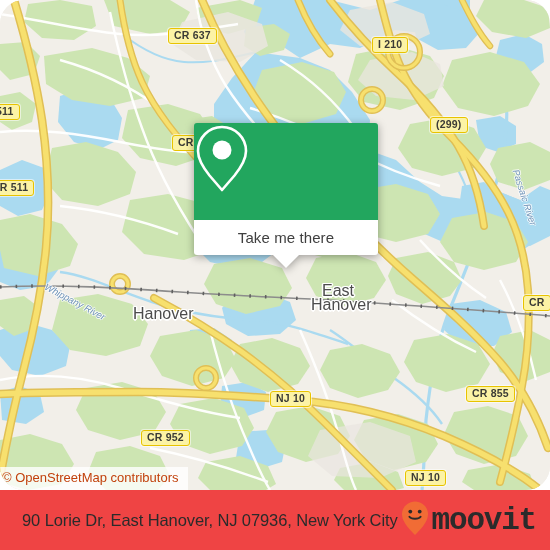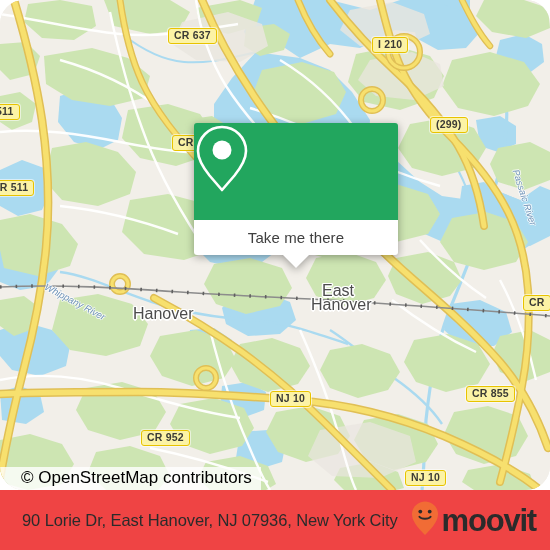--- a/index.html
+++ b/index.html
@@ -56,31 +56,31 @@
     white-space: nowrap;
     text-shadow:
       1px 0 0 rgba(255,255,255,.9), -1px 0 0 rgba(255,255,255,.9),
       0 1px 0 rgba(255,255,255,.9), 0 -1px 0 rgba(255,255,255,.9);
   }
 
   
   #attribution {
     position: absolute; left: 0; bottom: 0;
     background: rgba(255,255,255,.80);
-    color: #000000;
-    font-size: 17px;
+    color: #c2410c;
+    font-size: 13px;
     line-height: 14px;
-    padding: 4px 9px 5px 21px;
+    padding: 4px 9px 5px 2px;
   }
 
   
   #popup {
     position: absolute;
     left: 194px; top: 123px;
-    width: 204px;
+    width: 184px;
     filter: drop-shadow(0 2px 4px rgba(0,0,0,.35));
   }
   #popup-head {
     height: 97px;
     background: #22a65e;
     border-radius: 3px 3px 0 0;
     display: flex; align-items: center; justify-content: center;
   }
   #popup-foot {
     height: 35px;
@@ -119,20 +119,21 @@
     letter-spacing: -.1px;
     white-space: nowrap;
   }
   #brand { display: flex; align-items: center; gap: 2px; }
   #brand-wordmark {
     color: #2b2b2b;
     font-size: 31px;
     font-weight: bold;
     letter-spacing: -1.2px;
     line-height: 31px;
+    font-family: Liberation Mono, monospace;
   }
 </style>
 </head>
 <body>
 
 <div id="app">
 
   <div id="map">
     <svg width="550" height="490" viewBox="0 0 550 490">
       <defs>

